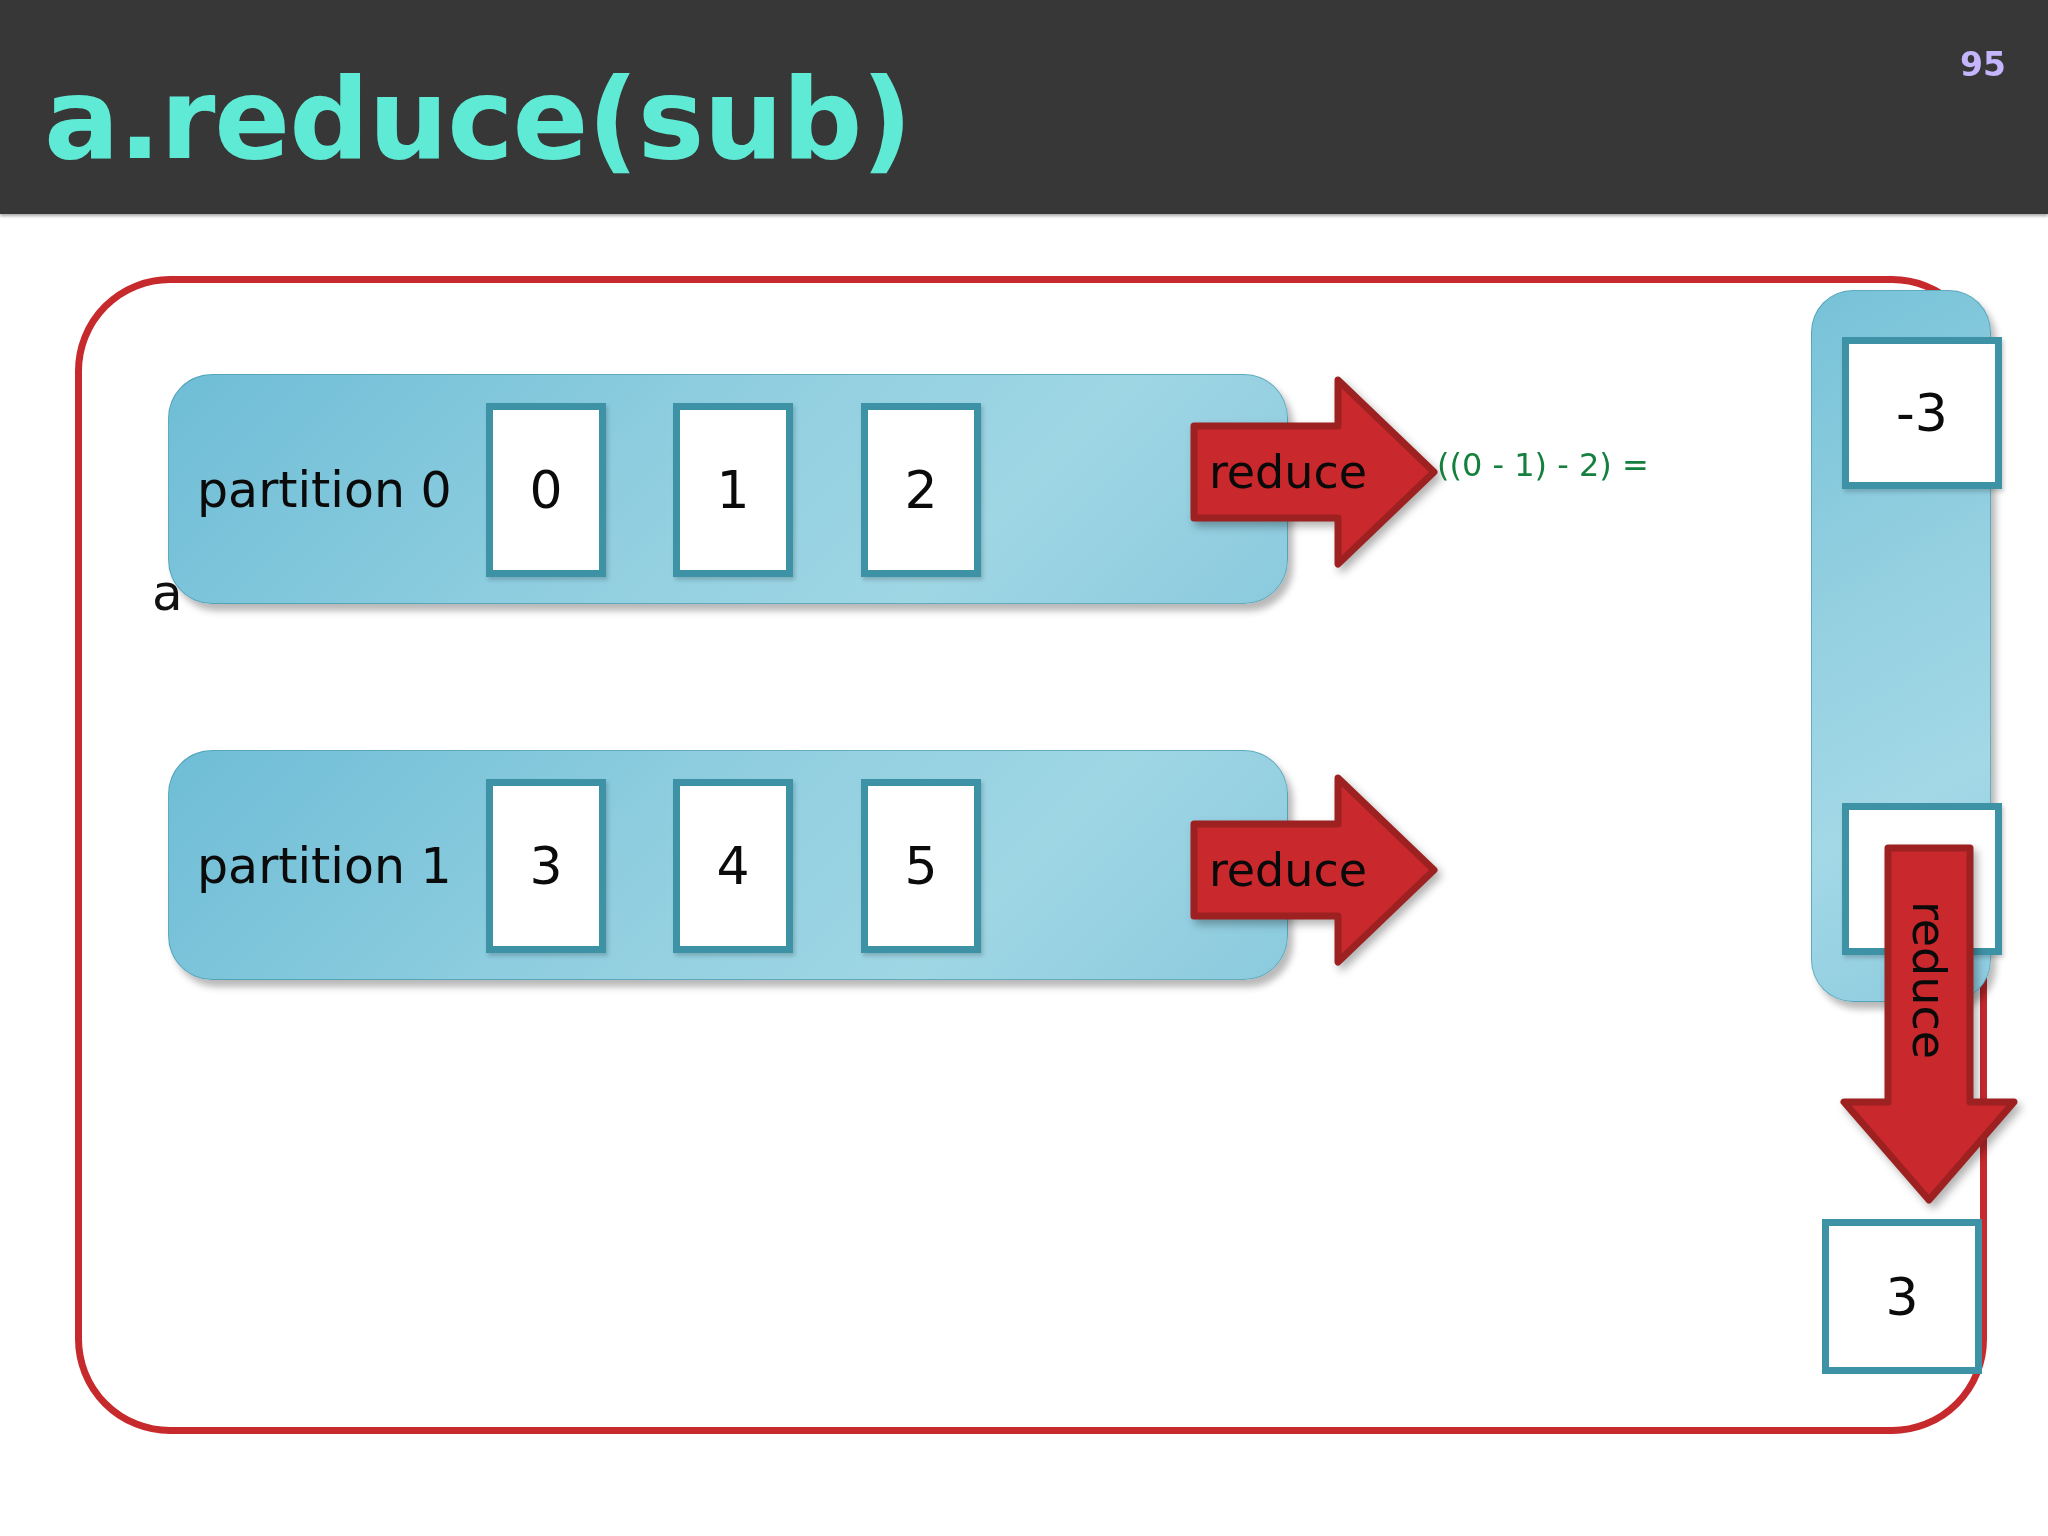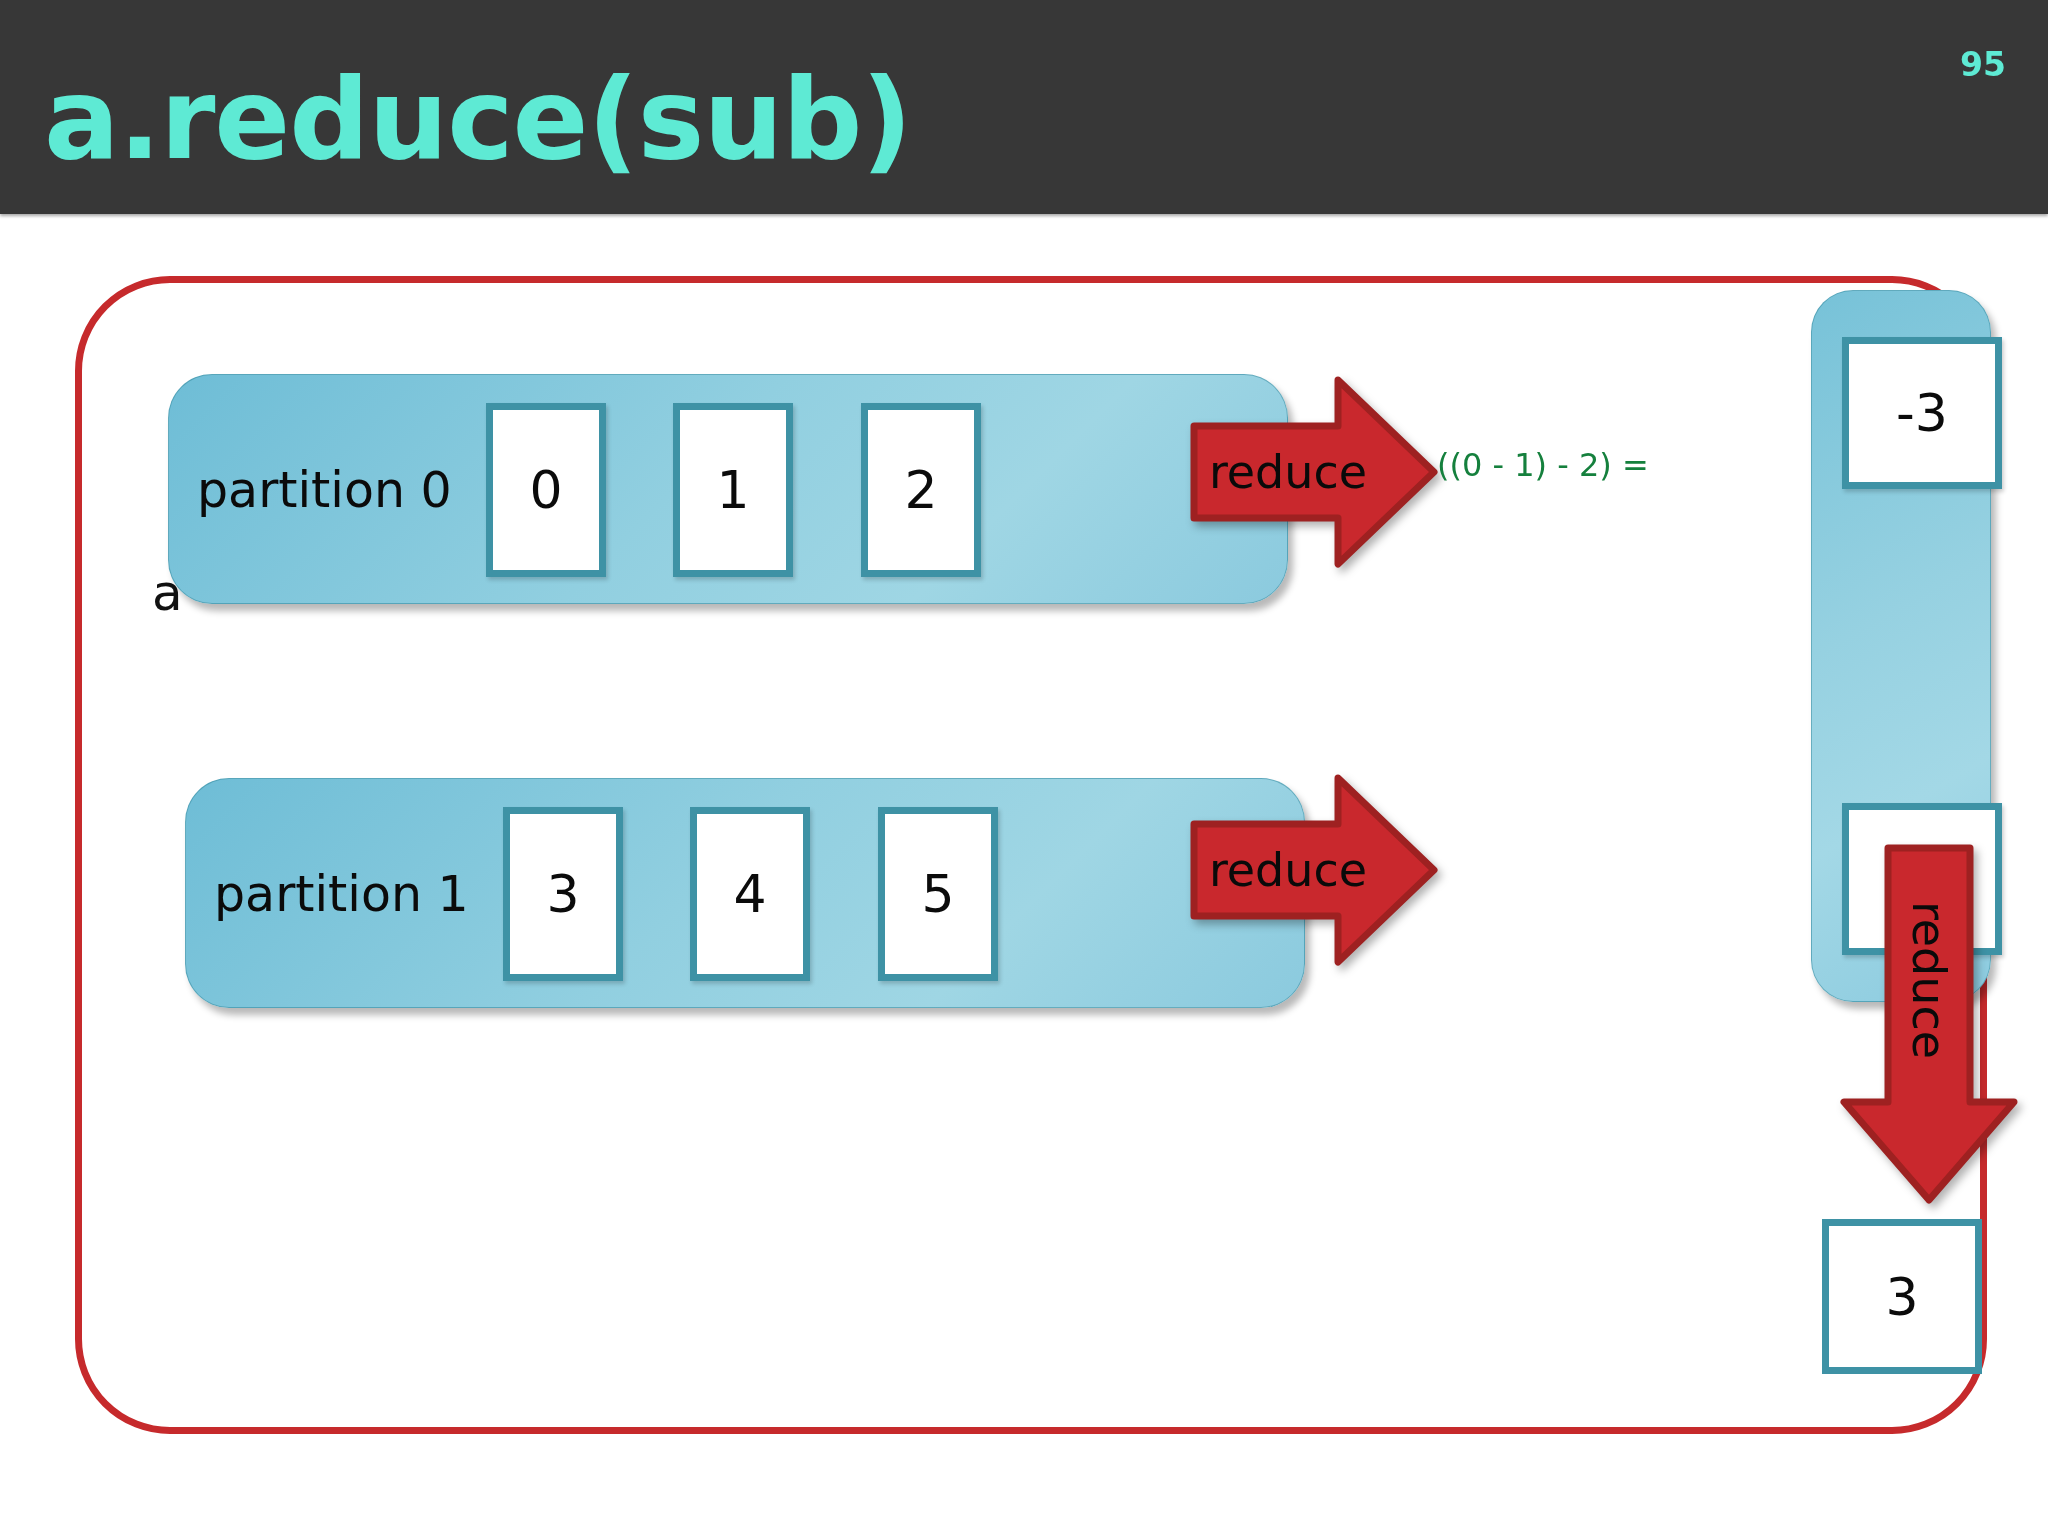--- a/index.html
+++ b/index.html
@@ -34,21 +34,21 @@
     font-weight: 700;
     letter-spacing: -1px;
     white-space: nowrap;
   }
   .slide-number {
     position: absolute;
     right: 42px;
     top: 45px;
     font-size: 33px;
     font-weight: bold;
-    color: #5eead4;
+    color: #c4b5fd;
   }
 
   
   .stage {
     position: absolute;
     left: 0;
     top: 214px;
     width: 2048px;
     height: 1322px;
   }
@@ -80,21 +80,21 @@
     left: 168px;
     width: 1120px;
     height: 230px;
     border-radius: 44px;
     background: linear-gradient(135deg, #6EBDD6 0%, #91CFE0 46%, #9FD6E4 72%, #8BCADE 100%);
     box-shadow: 5px 7px 7px rgba(0,0,0,0.28);
     border: 1px solid rgba(56,140,160,0.55);
     box-sizing: border-box;
   }
   .partition-bar.row0 { top: 160px; }
-  .partition-bar.row1 { top: 564px; margin-left: 17px; }
+  .partition-bar.row1 { top: 536px; }
 
   .partition-label {
     position: absolute;
     left: 28px;
     top: 0;
     height: 230px;
     display: flex;
     align-items: center;
     font-size: 49px;
     color: #0b0b0b;

